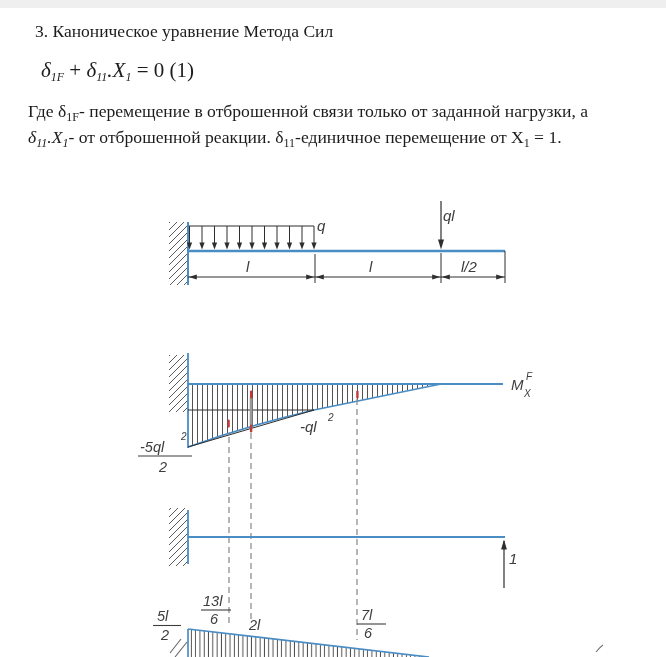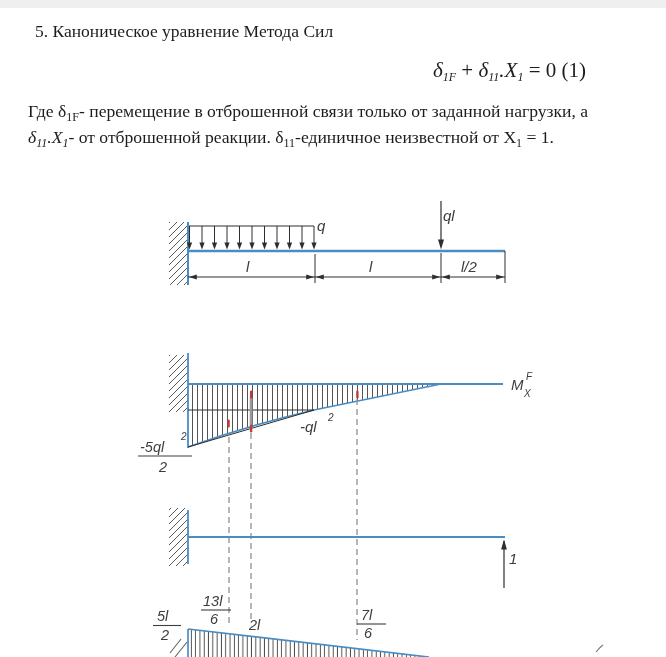--- a/index.html
+++ b/index.html
@@ -1,43 +1,43 @@
 <!DOCTYPE html>
 <html><head>
 <meta charset="utf-8">
 <style>
   html,body{margin:0;padding:0;background:#ffffff;}
   #page{position:relative;width:666px;height:657px;background:#ffffff;overflow:hidden;
         font-family:"Liberation Serif",serif;color:#1c1c1c;}
   #topstrip{position:absolute;left:0;top:0;width:666px;height:8px;background:#efefef;}
   .heading{position:absolute;left:35px;top:21px;font-size:17.5px;white-space:nowrap;}
-  .formula{position:absolute;left:0;top:58px;width:586px;text-align:right;font-size:21px;
-           font-style:italic;white-space:nowrap;}
+  .formula{position:absolute;left:0;top:58px;width:586px;text-align:left;font-size:21px;
+           font-style:italic;white-space:nowrap;padding-left:41px;}
   .formula .up{font-style:normal;}
   .sub{font-size:12px;vertical-align:-4px;}
   .para-line{position:absolute;left:28px;font-size:17.6px;white-space:nowrap;}
   .ital{font-style:italic;}
   svg{position:absolute;left:0;top:0;}
   .cad{font-family:"Liberation Sans",sans-serif;font-style:italic;font-size:15px;fill:#3d3d3d;}
   .cadsm{font-family:"Liberation Sans",sans-serif;font-style:italic;font-size:10px;fill:#3d3d3d;}
   .cadfr{font-family:"Liberation Sans",sans-serif;font-style:italic;font-size:14.5px;fill:#3d3d3d;}
 </style>
 </head>
 <body>
 
 <div id="page">
   <div id="topstrip"></div>
 
-  <div class="heading">5. Каноническое уравнение Метода Сил</div>
+  <div class="heading">3. Каноническое уравнение Метода Сил</div>
 
   <div class="formula"><span>δ</span><span class="sub">1F</span><span class="up"> + </span><span>δ</span><span class="sub">11</span><span>.X</span><span class="sub">1</span><span class="up"> = 0 (1)</span></div>
 
   <div class="para-line" style="top:101px;"><span>Где δ</span><span class="sub">1F</span><span>- перемещение в отброшенной связи только от заданной нагрузки, а</span></div>
 
-  <div class="para-line" style="top:127px;"><span class="ital">δ</span><span class="sub ital">11</span><span class="ital">.X</span><span class="sub ital">1</span><span>- от отброшенной реакции. δ</span><span class="sub">11</span><span>-единичное неизвестной от X</span><span class="sub">1</span><span> = 1.</span></div>
+  <div class="para-line" style="top:127px;"><span class="ital">δ</span><span class="sub ital">11</span><span class="ital">.X</span><span class="sub ital">1</span><span>- от отброшенной реакции. δ</span><span class="sub">11</span><span>-единичное перемещение от X</span><span class="sub">1</span><span> = 1.</span></div>
 
   <svg width="666" height="657" viewBox="0 0 666 657">
     <defs>
       <pattern id="dh" width="7" height="7" patternUnits="userSpaceOnUse">
         <path d="M0,7 L7,0" stroke="#5a5a5a" stroke-width="1"></path>
       </pattern>
       <pattern id="vh" width="5" height="8" patternUnits="userSpaceOnUse">
         <path d="M2.5,0 V8" stroke="#3f3f3f" stroke-width="0.9"></path>
       </pattern>
       <pattern id="vh2" width="4.3" height="8" patternUnits="userSpaceOnUse">

